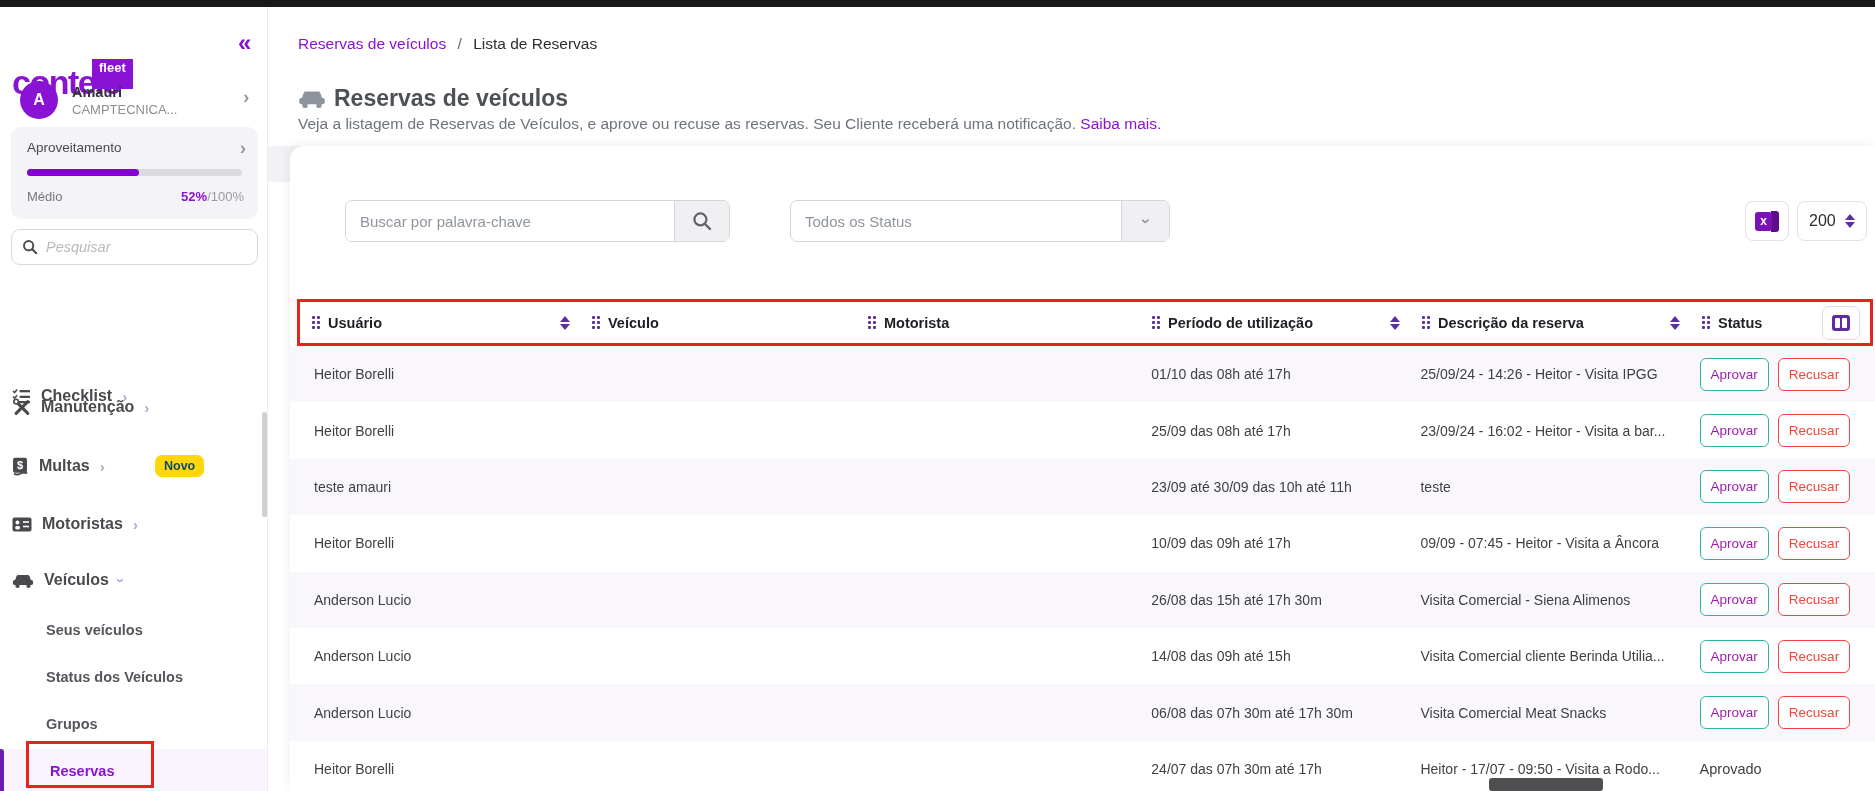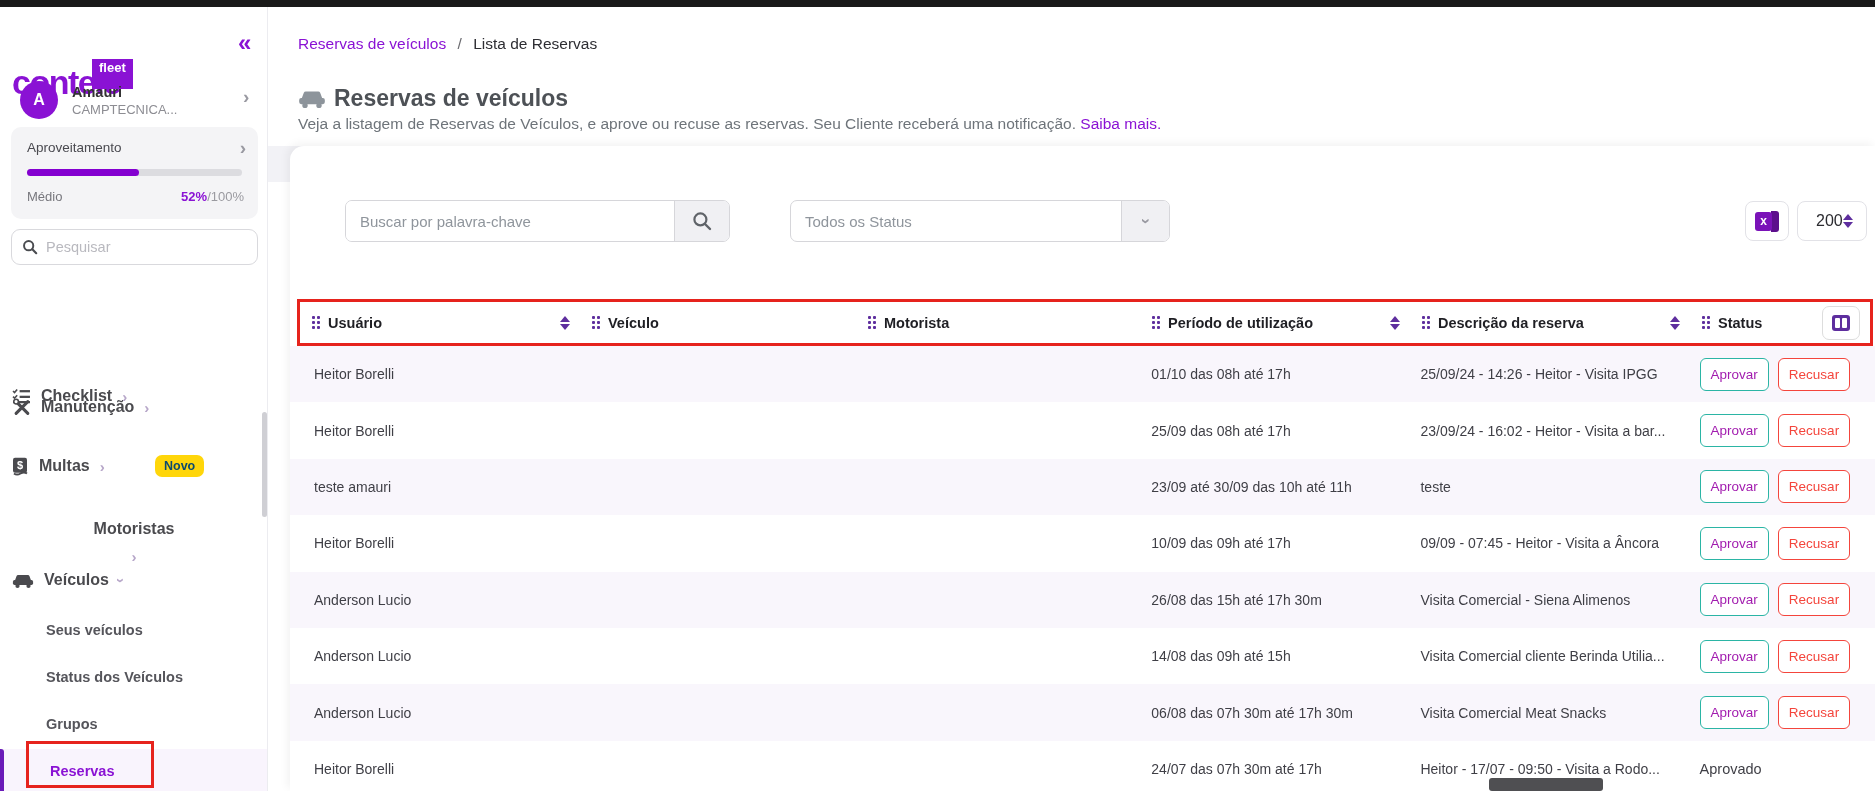--- a/index.html
+++ b/index.html
@@ -23,21 +23,21 @@
 
   .apro-card { left:11px; top:120px; width:247px; height:92px; background:#f4f4f6; border-radius:10px; }
   .apro-label { left:16px; top:13px; font-size:13.5px; color:#4a4a50; position:absolute; }
   .apro-chev { right:12px; top:11px; position:absolute; }
   .progress-track { position:absolute; left:16px; top:42px; width:215px; height:7px; border-radius:4px; background:#dcdce0; }
   .progress-fill { height:7px; border-radius:4px; background:#8400d0; }
   .apro-bottom { position:absolute; left:16px; right:14px; top:62px; font-size:13px; color:#77777d; display:flex; justify-content:space-between; }
   .apro-val b { color:#8a12d4; font-weight:700; }
   .apro-val span { color:#9a9aa0; }
 
-  .side-search { left:11px; top:222px; width:247px; height:36px; border:1px solid #d9d9dd; border-radius:9px; display:flex; align-items:center; padding:0 10px; gap:8px; background:#fff; }
+  .side-search { left:11px; top:222px; width:247px; height:36px; border:1px solid #d9d9dd; border-radius:9px; display:flex; align-items:center; padding:0 10px; gap:8px; background:#fff;font-style:italic; }
   .side-search .ph { color:#b9b9bf; font-size:14.5px; }
 
   .menu-item { left:12px; width:244px; height:28px; display:flex; align-items:center; gap:10px; font-size:16px; font-weight:700; color:#4a4a4e; cursor:pointer; }
   .menu-item .mchev { font-size:15px; color:#b7a7c9; font-weight:700; }
   .badge-novo { position:absolute; left:143px; background:#ffd60a; color:#0c4a6e; font-size:12.5px; font-weight:700; padding:4px 9px; border-radius:7px; }
   .submenu-item { left:46px; width:200px; height:24px; display:flex; align-items:center; font-size:14.5px; font-weight:700; color:#55555b; cursor:pointer; }
   .active-row { left:0; top:742px; width:267px; height:46px; background:#f9f4fd; }
   .active-bar { position:absolute; left:0; top:0; width:4px; height:46px; background:#6a1bb8; border-radius:0 3px 3px 0; }
   .active-label { position:absolute; left:50px; top:14px; font-size:14.5px; font-weight:700; color:#8a12d4; }
   .annot { border:3px solid #e6231d; background:transparent; pointer-events:none; }
@@ -63,21 +63,21 @@
   .search-group input::placeholder { color:#8f959c; }
   .search-btn { width:55px; background:#f0f0f3; border-left:1px solid #d6d6da; display:flex; align-items:center; justify-content:center; cursor:pointer; }
   .select-group { left:790px; top:200px; width:380px; height:42px; border:1px solid #d6d6da; border-radius:7px; display:flex; overflow:hidden; background:#fff; cursor:pointer; }
   .select-value { flex:1; display:flex; align-items:center; padding:0 14px; font-size:15px; color:#8f959c; }
   .select-caret { width:48px; background:#f0f0f3; border-left:1px solid #d6d6da; display:flex; align-items:center; justify-content:center; }
   .caret-down { display:inline-block; transform:rotate(90deg); color:#9a9aa2; font-size:17px; font-weight:700; }
   .excel-btn { left:1745px; top:201px; width:44px; height:40px; border:1px solid #e2e2e7; border-radius:8px; background:#fff; display:flex; align-items:center; justify-content:center; cursor:pointer; }
   .excel-glyph { position:relative; width:24px; height:21px; }
   .excel-front { position:absolute; left:0; top:1px; width:17px; height:19px; background:#7a12b8; border-radius:3px; color:#fff; font-size:12px; font-weight:800; display:flex; align-items:center; justify-content:center; }
   .excel-back { position:absolute; right:0; top:0; width:8px; height:21px; background:#5c0e8c; border-radius:0 3px 3px 0; }
-  .pagesize-btn { left:1797px; top:201px; width:70px; height:40px; border:1px solid #e2e2e7; border-radius:8px; background:#fff; display:flex; align-items:center; justify-content:space-between; padding:0 18px; cursor:pointer; }
+  .pagesize-btn { left:1797px; top:201px; width:70px; height:40px; border:1px solid #e2e2e7; border-radius:8px; background:#fff; display:flex; align-items:center; justify-content:space-between; padding:0 11px; cursor:pointer; }
   .pagesize-val { font-size:16px; color:#2b2b30; }
 
   
   .sorter { display:inline-flex; flex-direction:column; gap:2px; }
   .sorter .up { width:0;height:0;border-left:5px solid transparent;border-right:5px solid transparent;border-bottom:6px solid #5e2e9e; }
   .sorter .dn { width:0;height:0;border-left:5px solid transparent;border-right:5px solid transparent;border-top:6px solid #5e2e9e; }
   .dragdots { display:inline-grid; grid-template-columns:3px 3px; grid-auto-rows:3px; gap:2px; margin-right:8px; }
   .dragdots i { width:3px; height:3px; background:#5e2e9e; border-radius:1px; }
 
   
@@ -164,21 +164,21 @@
     <svg width="17" height="19" viewBox="0 0 17 19">
       <rect x="1" y="0.8" width="14" height="15" rx="2" fill="#4a4a4e"></rect>
       <text x="8" y="12" font-size="11" font-weight="bold" fill="#fff" text-anchor="middle" font-family="Liberation Sans, sans-serif">$</text>
       <path d="M2 16.5 q3 2.2 6.5 0 q3.5 -2.2 6.5 0" fill="none" stroke="#4a4a4e" stroke-width="2"></path>
     </svg>
     <span>Multas</span>
     <span class="mchev">›</span>
     <span class="badge-novo">Novo</span>
   </div>
 
-  <div class="abs menu-item" style="top:503px;flex-direction:column;">
+  <div class="abs menu-item" style="top:503px;">
     <svg width="20" height="15" viewBox="0 0 20 15">
       <rect x="0.5" y="0.5" width="19" height="14" rx="2" fill="#4a4a4e"></rect>
       <circle cx="5.5" cy="5.5" r="2" fill="#fff"></circle>
       <rect x="3.2" y="9" width="4.8" height="3.4" rx="1.6" fill="#fff"></rect>
       <line x1="11" y1="5" x2="17" y2="5" stroke="#fff" stroke-width="1.6"></line>
       <line x1="11" y1="9.5" x2="17" y2="9.5" stroke="#fff" stroke-width="1.6"></line>
     </svg>
     <span>Motoristas</span>
     <span class="mchev">›</span>
   </div>

